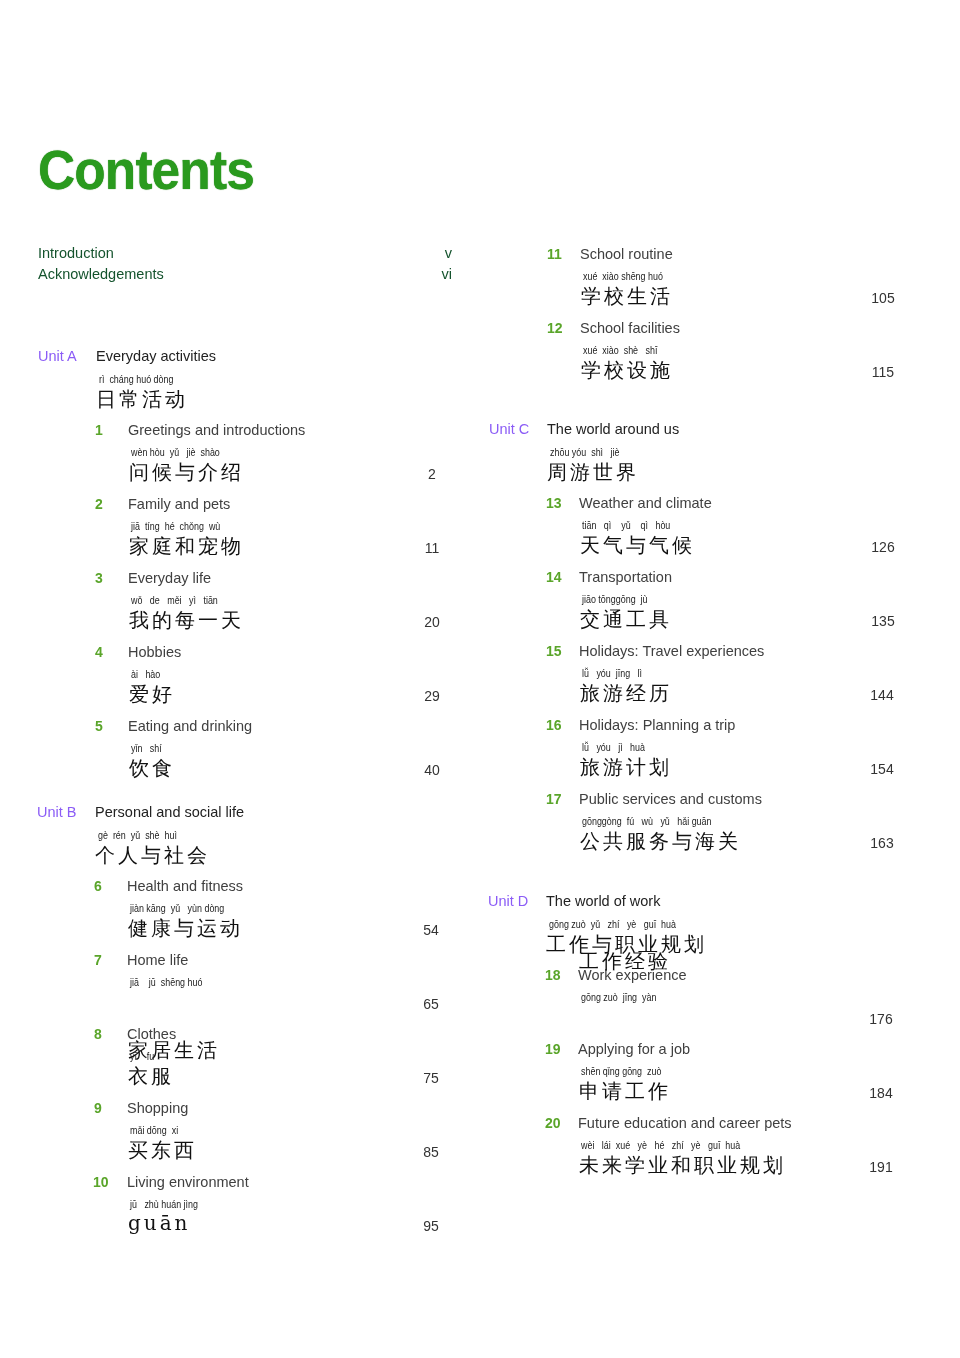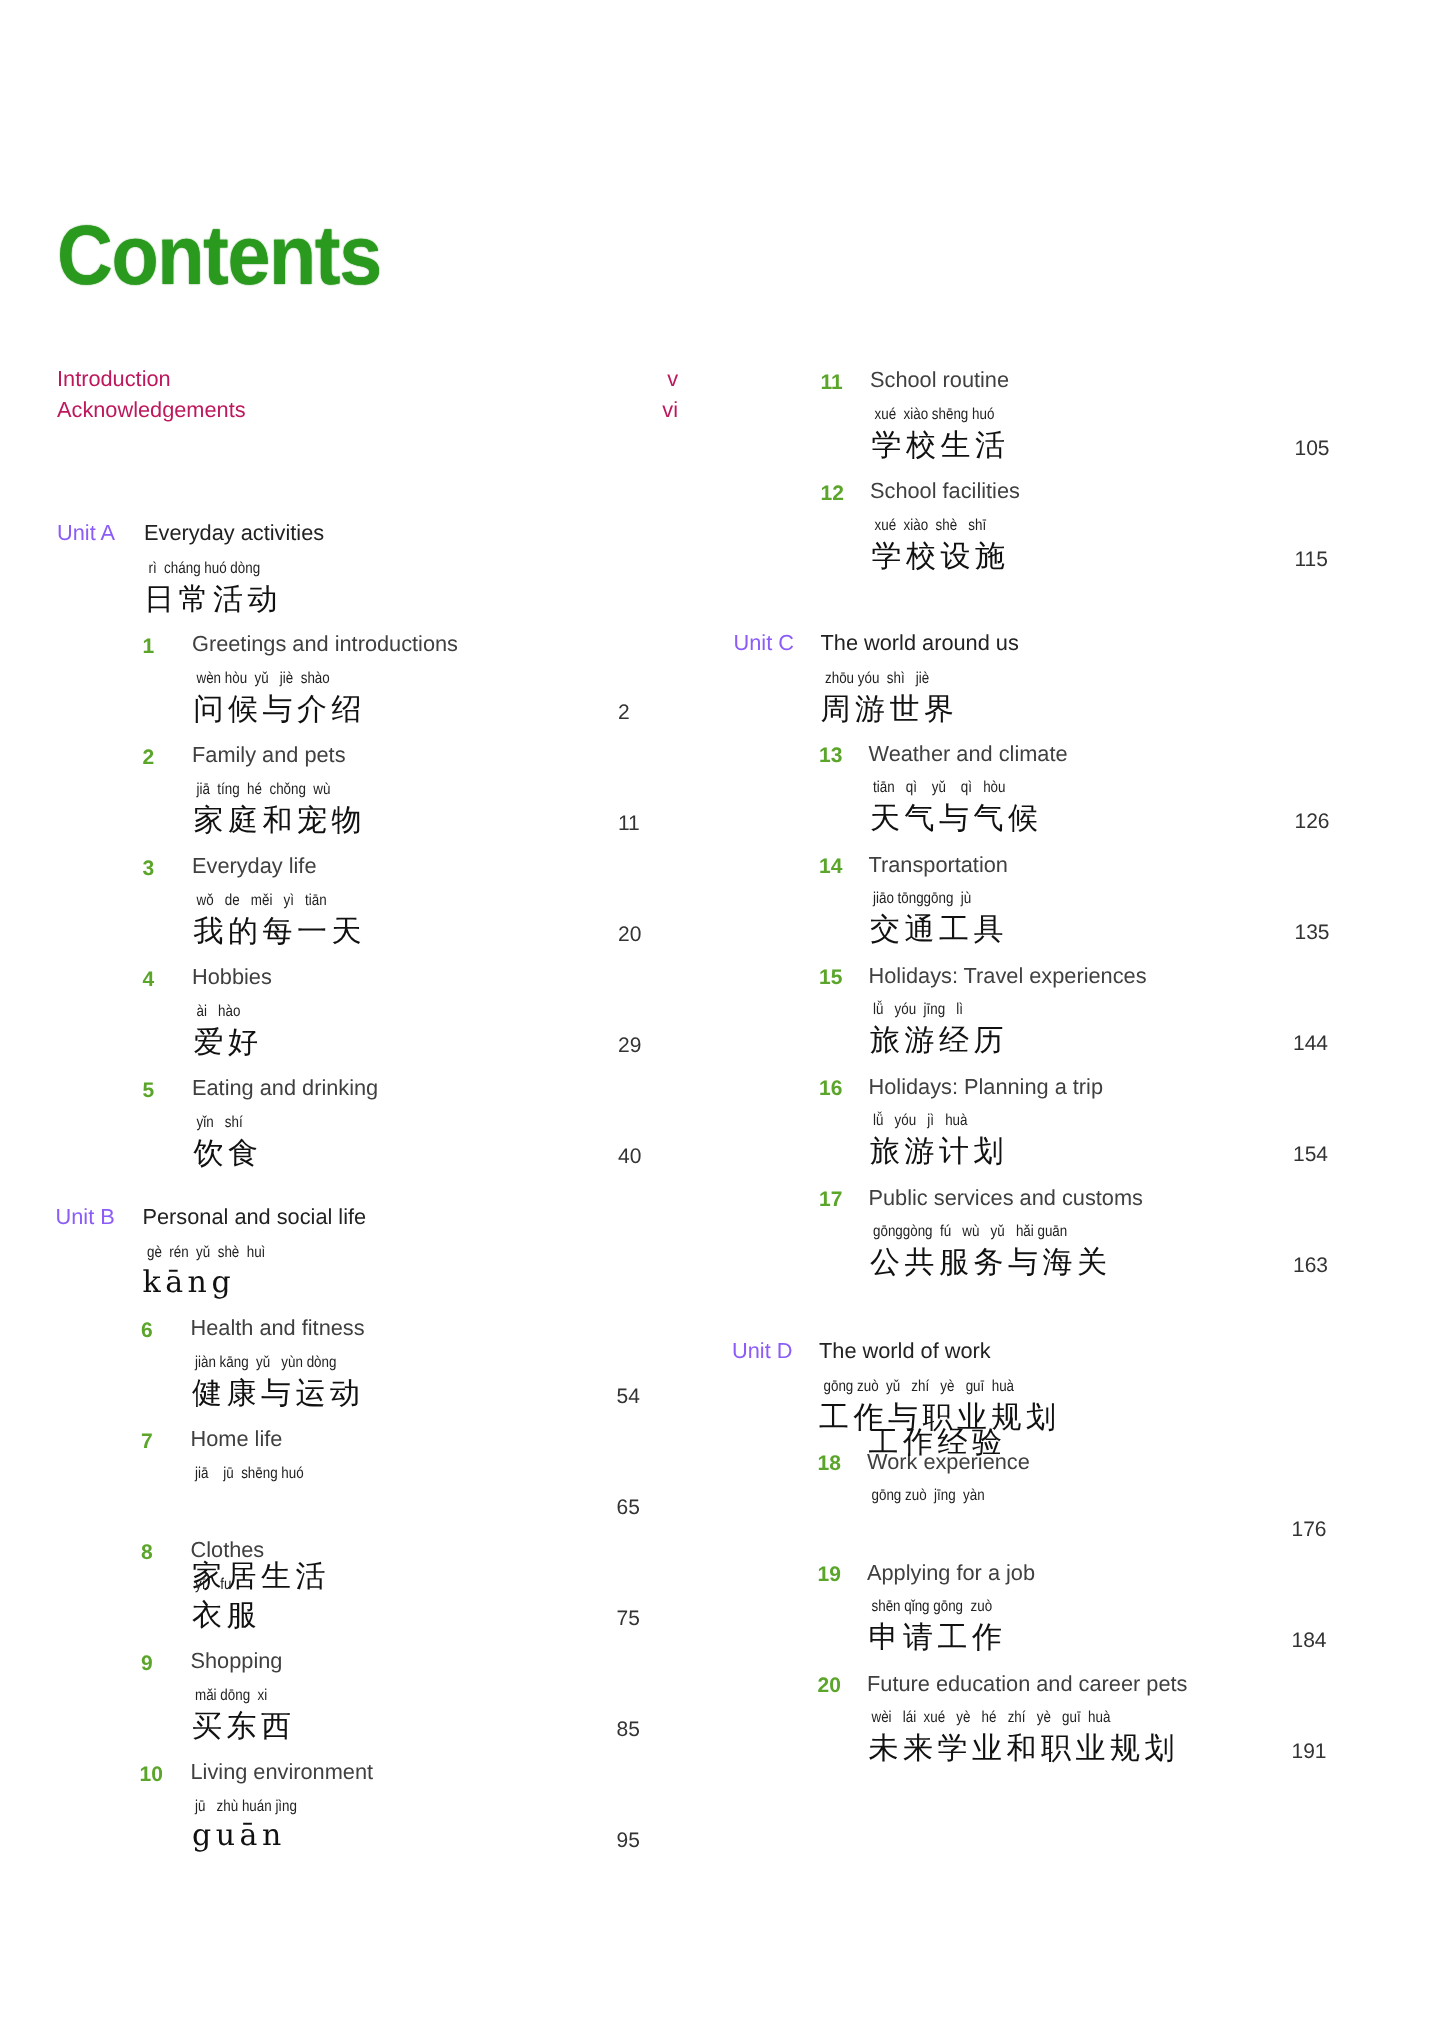--- a/index.html
+++ b/index.html
@@ -2,30 +2,30 @@
 <html><head>
   <meta charset="utf-8">
   <style>
     html, body { margin:0; padding:0; background:#ffffff; }
     body { width:960px; height:1358px; position:relative; overflow:hidden;
            font-family:"Liberation Sans", sans-serif; color:#222; }
     .title { position:absolute; left:38px; top:138px; font-family:"Liberation Sans", sans-serif;
              font-weight:bold; font-size:56px; color:#2a9a1e; letter-spacing:-1px;
              transform:scaleX(0.92); transform-origin:left top; line-height:64px;
              text-shadow:0 0 1px #1f7f14; }
-    .front { position:absolute; left:38px; width:414px; font-size:14.5px; color:#be185d; }
+    .front { position:absolute; left:38px; width:414px; font-size:14.5px; color:#14532d; }
     .front-row { display:flex; justify-content:space-between; height:21px; line-height:21px; }
     .abs { position:absolute; }
     .unit-label { color:#8b5cf6; font-size:14.5px; }
     .unit-title { font-size:14.5px; color:#222; }
     .num { color:#5aa52a; font-size:14px; font-weight:bold; }
     .ltitle { font-size:14.5px; color:#404040; }
     .pinyin { font-family:"Liberation Sans Narrow","Liberation Sans", sans-serif; font-size:10.5px; color:#222; letter-spacing:0px; transform:scaleX(0.85); transform-origin:left top; white-space:pre; }
     .hanzi { font-family:"DejaVu Serif", serif; font-size:20px; color:#111; letter-spacing:3px; white-space:nowrap; }
-    .page { font-size:14px; color:#333; text-align:left; width:40px; }
+    .page { font-size:14px; color:#333; text-align:center; width:40px; }
   </style>
 </head>
 <body>
 
 <div class="title">Contents</div>
 
 <div class="front" style="top:243px;">
   <div class="front-row">
     <span>Introduction</span>
     <span>v</span>
@@ -37,21 +37,21 @@
 </div>
 
 <div id="entries">
     <div class="abs unit-label" style="left:38px;top:348px">Unit A</div>
        <div class="abs unit-title" style="left:96px;top:348px">Everyday activities</div>
        <div class="abs pinyin" style="left:99px;top:373px">rì  cháng huó dòng</div>
        <div class="abs hanzi" style="left:96px;top:386px">日常活动</div>
     <div class="abs unit-label" style="left:37px;top:804px">Unit B</div>
        <div class="abs unit-title" style="left:95px;top:804px">Personal and social life</div>
        <div class="abs pinyin" style="left:98px;top:829px">gè  rén  yǔ  shè  huì</div>
-       <div class="abs hanzi" style="left:95px;top:842px">kāng</div>
+       <div class="abs hanzi" style="left:95px;top:842px">个人与社会</div>
     <div class="abs unit-label" style="left:489px;top:421px">Unit C</div>
        <div class="abs unit-title" style="left:547px;top:421px">The world around us</div>
        <div class="abs pinyin" style="left:550px;top:446px">zhōu yóu  shì   jiè</div>
        <div class="abs hanzi" style="left:547px;top:459px">周游世界</div>
     <div class="abs unit-label" style="left:488px;top:893px">Unit D</div>
        <div class="abs unit-title" style="left:546px;top:893px">The world of work</div>
        <div class="abs pinyin" style="left:549px;top:918px">gōng zuò  yǔ   zhí   yè   guī  huà</div>
        <div class="abs hanzi" style="left:546px;top:931px">工作与职业规划</div>
     <div>
         <div class="abs num" style="left:95px;top:422px">1</div>

